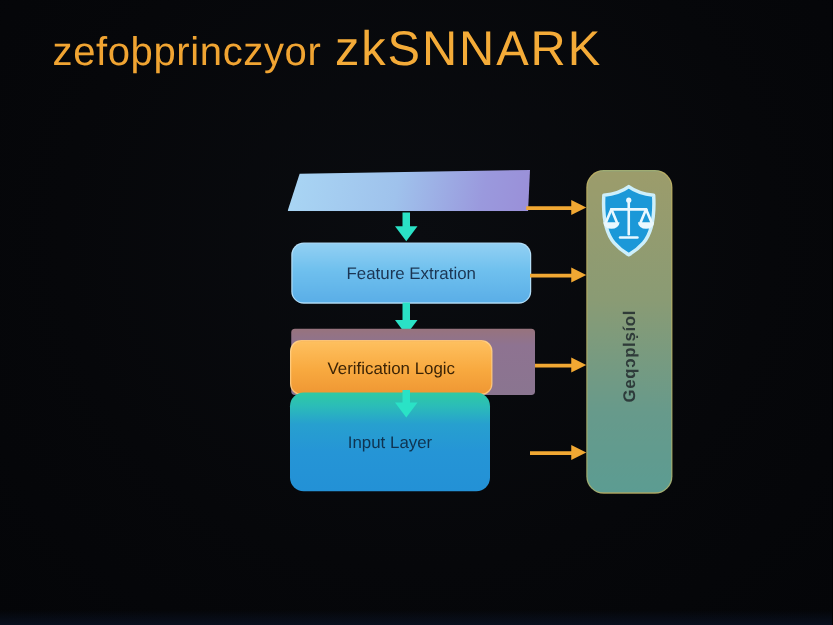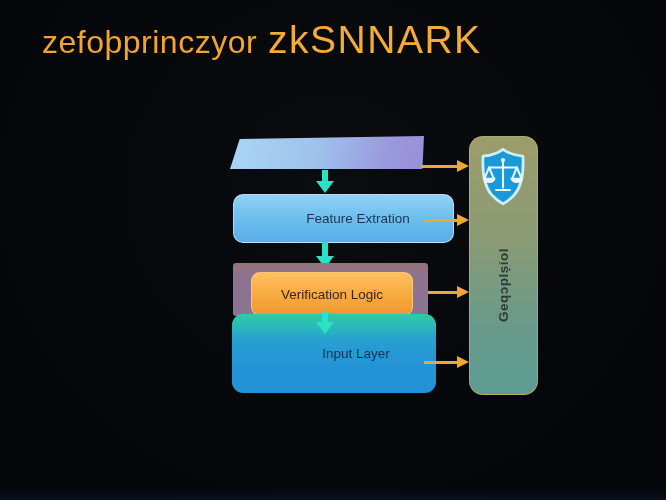--- a/index.html
+++ b/index.html
@@ -25,37 +25,35 @@
   .parallelogram{
     position:absolute;left:230px;top:136px;width:194px;height:33px;
     clip-path:polygon(5% 9%, 100% 0%, 99.2% 100%, 0% 100%);
     background:linear-gradient(100deg,#a9d6f4 0%,#9fc2ec 45%,#9a99dd 80%,#9a8fd8 100%);
   }
   .feature{
     position:absolute;left:233px;top:194px;width:190px;height:47px;border-radius:10px;
     background:linear-gradient(180deg,#92d0f3 0%,#6fc0ee 45%,#5aaee7 100%);
     border:1px solid rgba(190,228,250,.85);
     color:#1b3553;
-    padding-left:29px;
   }
   .mauve{
     position:absolute;left:233px;top:263px;width:195px;height:53px;border-radius:3px;
     background:linear-gradient(180deg,#97737d 0%,#8e7391 25%,#8a7590 100%);
   }
   .verification{
-    position:absolute;left:251px;top:272px;width:160px;height:42px;border-radius:9px;
+    position:absolute;left:232px;top:272px;width:160px;height:42px;border-radius:9px;
     background:linear-gradient(180deg,#fec05f 0%,#f8a93f 55%,#ef9733 100%);
     border:1px solid rgba(255,214,150,.7);
     color:#3c2406;
   }
   .input{
     position:absolute;left:232px;top:314px;width:160px;height:79px;border-radius:11px;
     background:linear-gradient(180deg,#2fcaa4 0%,#2bbcb8 14%,#27a0cf 32%,#2595d6 60%,#2391d6 100%);
     color:#0f3350;
-    padding-left:44px;
   }
   
   .ashaft{position:absolute;width:6px;background:#2ae2c6;}
   .ahead{position:absolute;width:0;height:0;border-left:9px solid transparent;border-right:9px solid transparent;border-top:12px solid #2ae2c6;}
   
   .cshaft{position:absolute;height:2.5px;background:#f1a833;}
   .chead{position:absolute;width:0;height:0;border-top:6.5px solid transparent;border-bottom:6.5px solid transparent;border-left:12px solid #f1a833;}
   
   .panel{
     position:absolute;left:469px;top:136px;width:67px;height:257px;border-radius:14px;

